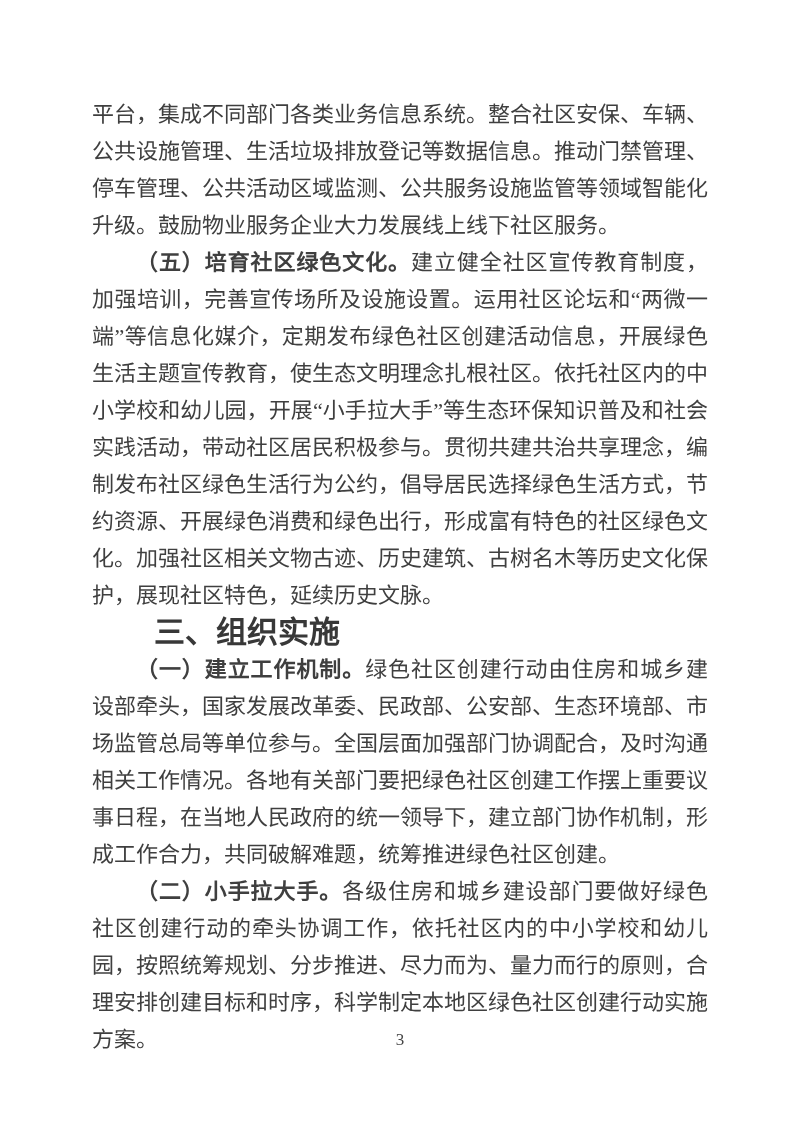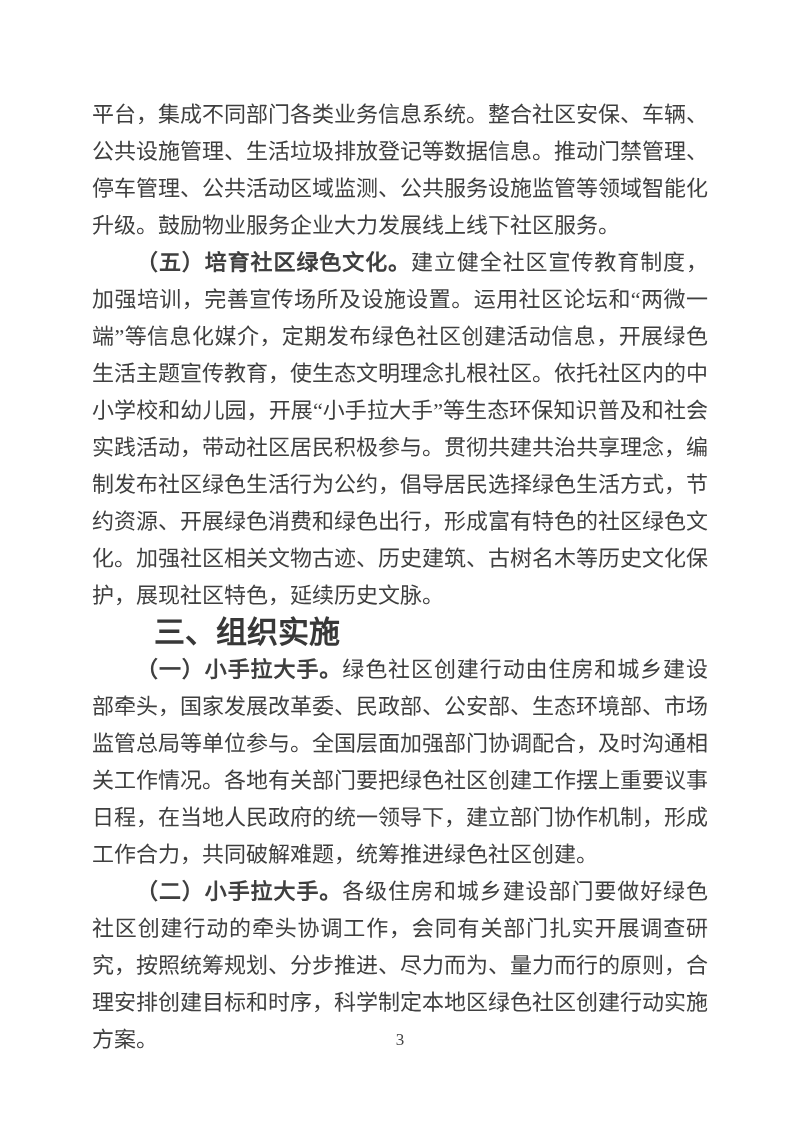--- a/index.html
+++ b/index.html
@@ -74,24 +74,24 @@
       <span>平台，集成不同部门各类业务信息系统。整合社区安保、车辆、公共设施管理、生活垃圾排放登记等数据信息。推动门禁管理、停车管理、公共活动区域监测、公共服务设施监管等领域智能化升级。鼓励物业服务企业大力发展线上线下社区服务。</span>
     </p>
 
     <p class="para indent">
       <span class="lead">（五）培育社区绿色文化。</span><span>建立健全社区宣传教育制度，加强培训，完善宣传场所及设施设置。运用社区论坛和“两微一端”等信息化媒介，定期发布绿色社区创建活动信息，开展绿色生活主题宣传教育，使生态文明理念扎根社区。依托社区内的中小学校和幼儿园，开展“小手拉大手”等生态环保知识普及和社会实践活动，带动社区居民积极参与。贯彻共建共治共享理念，编制发布社区绿色生活行为公约，倡导居民选择绿色生活方式，节约资源、开展绿色消费和绿色出行，形成富有特色的社区绿色文化。加强社区相关文物古迹、历史建筑、古树名木等历史文化保护，展现社区特色，延续历史文脉。</span>
     </p>
 
     <h2 class="section-heading">三、组织实施</h2>
 
     <p class="para indent">
-      <span class="lead">（一）小手拉大手。</span><span>绿色社区创建行动由住房和城乡建设部牵头，国家发展改革委、民政部、公安部、生态环境部、市场监管总局等单位参与。全国层面加强部门协调配合，及时沟通相关工作情况。各地有关部门要把绿色社区创建工作摆上重要议事日程，在当地人民政府的统一领导下，建立部门协作机制，形成工作合力，共同破解难题，统筹推进绿色社区创建。</span>
+      <span class="lead">（一）建立工作机制。</span><span>绿色社区创建行动由住房和城乡建设部牵头，国家发展改革委、民政部、公安部、生态环境部、市场监管总局等单位参与。全国层面加强部门协调配合，及时沟通相关工作情况。各地有关部门要把绿色社区创建工作摆上重要议事日程，在当地人民政府的统一领导下，建立部门协作机制，形成工作合力，共同破解难题，统筹推进绿色社区创建。</span>
     </p>
 
     <p class="para indent">
-      <span class="lead">（二）小手拉大手。</span><span>各级住房和城乡建设部门要做好绿色社区创建行动的牵头协调工作，会同有关部门扎实开展调查研究，按照统筹规划、分步推进、尽力而为、量力而行的原则，合理安排创建目标和时序，科学制定本地区绿色社区创建行动实施方案。</span>
+      <span class="lead">（二）小手拉大手。</span><span>各级住房和城乡建设部门要做好绿色社区创建行动的牵头协调工作，依托社区内的中小学校和幼儿园，按照统筹规划、分步推进、尽力而为、量力而行的原则，合理安排创建目标和时序，科学制定本地区绿色社区创建行动实施方案。</span>
     </p>
 
   </div>
 
   <div class="page-number">3</div>
 
 </div>
 
 </body></html>

